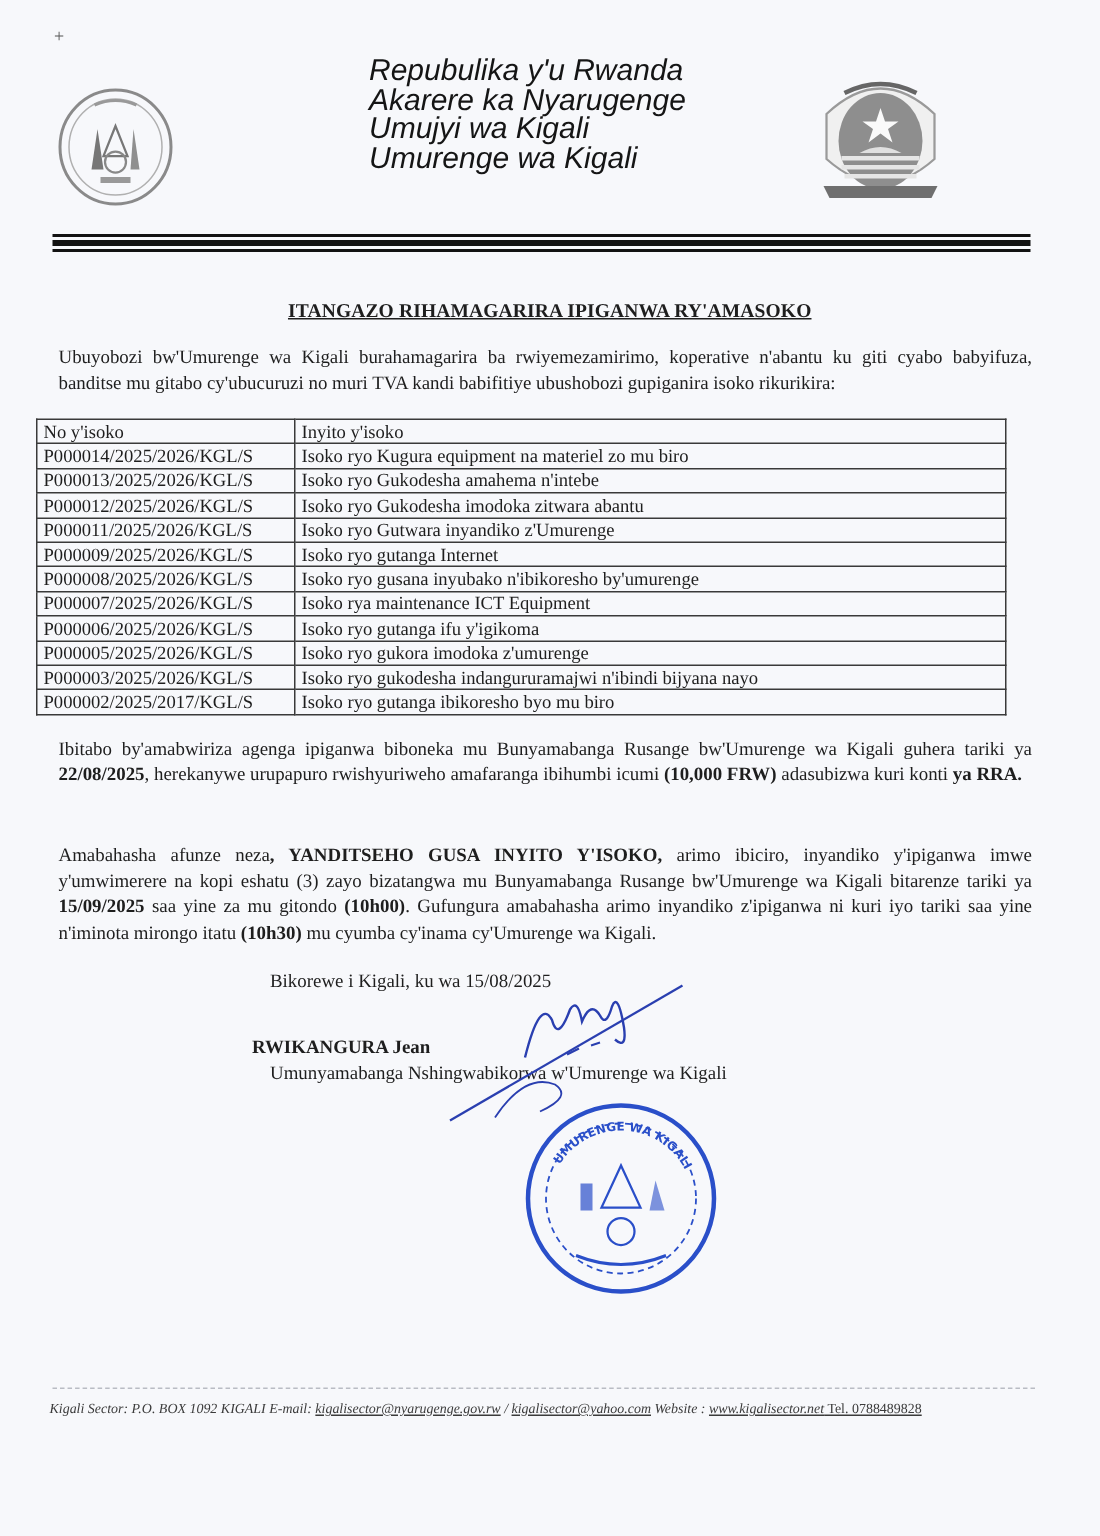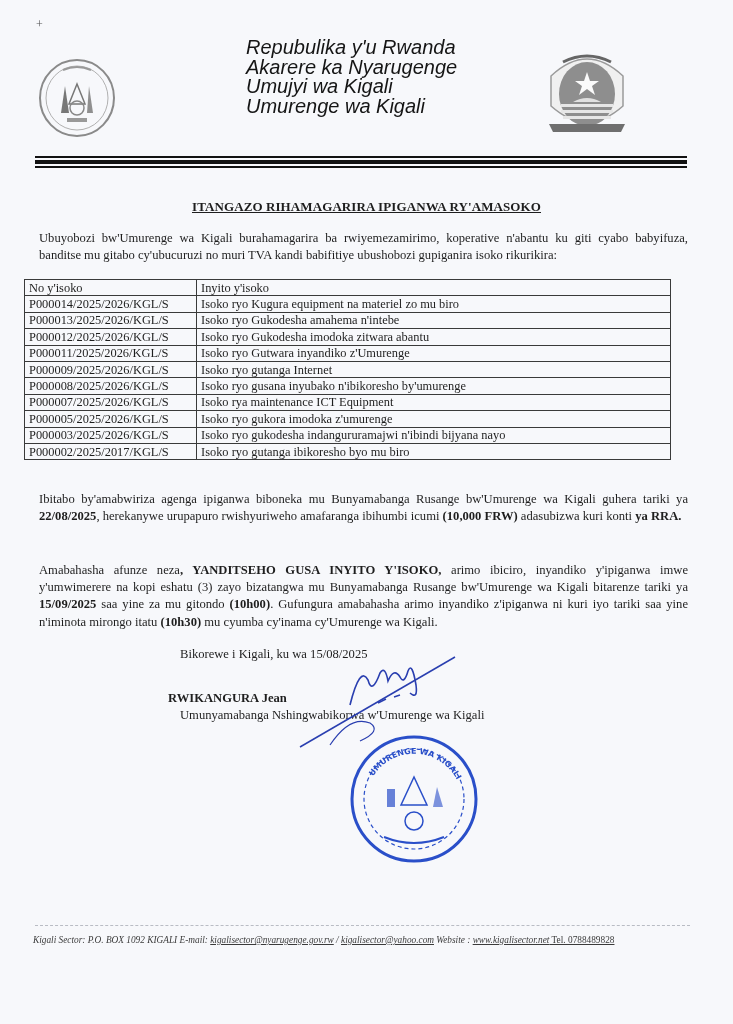--- a/index.html
+++ b/index.html
@@ -125,20 +125,24 @@
         </tr>
     <tr>
           <td class="c1">P000008/2025/2026/KGL/S</td>
           <td>Isoko ryo gusana inyubako n'ibikoresho by'umurenge</td>
         </tr>
     <tr>
           <td class="c1">P000007/2025/2026/KGL/S</td>
           <td>Isoko rya maintenance ICT Equipment</td>
         </tr>
     <tr>
+          <td class="c1">P000006/2025/2026/KGL/S</td>
+          <td>Isoko ryo gutanga ifu y'igikoma</td>
+        </tr>
+    <tr>
           <td class="c1">P000005/2025/2026/KGL/S</td>
           <td>Isoko ryo gukora imodoka z'umurenge</td>
         </tr>
     <tr>
           <td class="c1">P000003/2025/2026/KGL/S</td>
           <td>Isoko ryo gukodesha indangururamajwi n'ibindi bijyana nayo</td>
         </tr>
     <tr>
           <td class="c1">P000002/2025/2017/KGL/S</td>
           <td>Isoko ryo gutanga ibikoresho byo mu biro</td>

